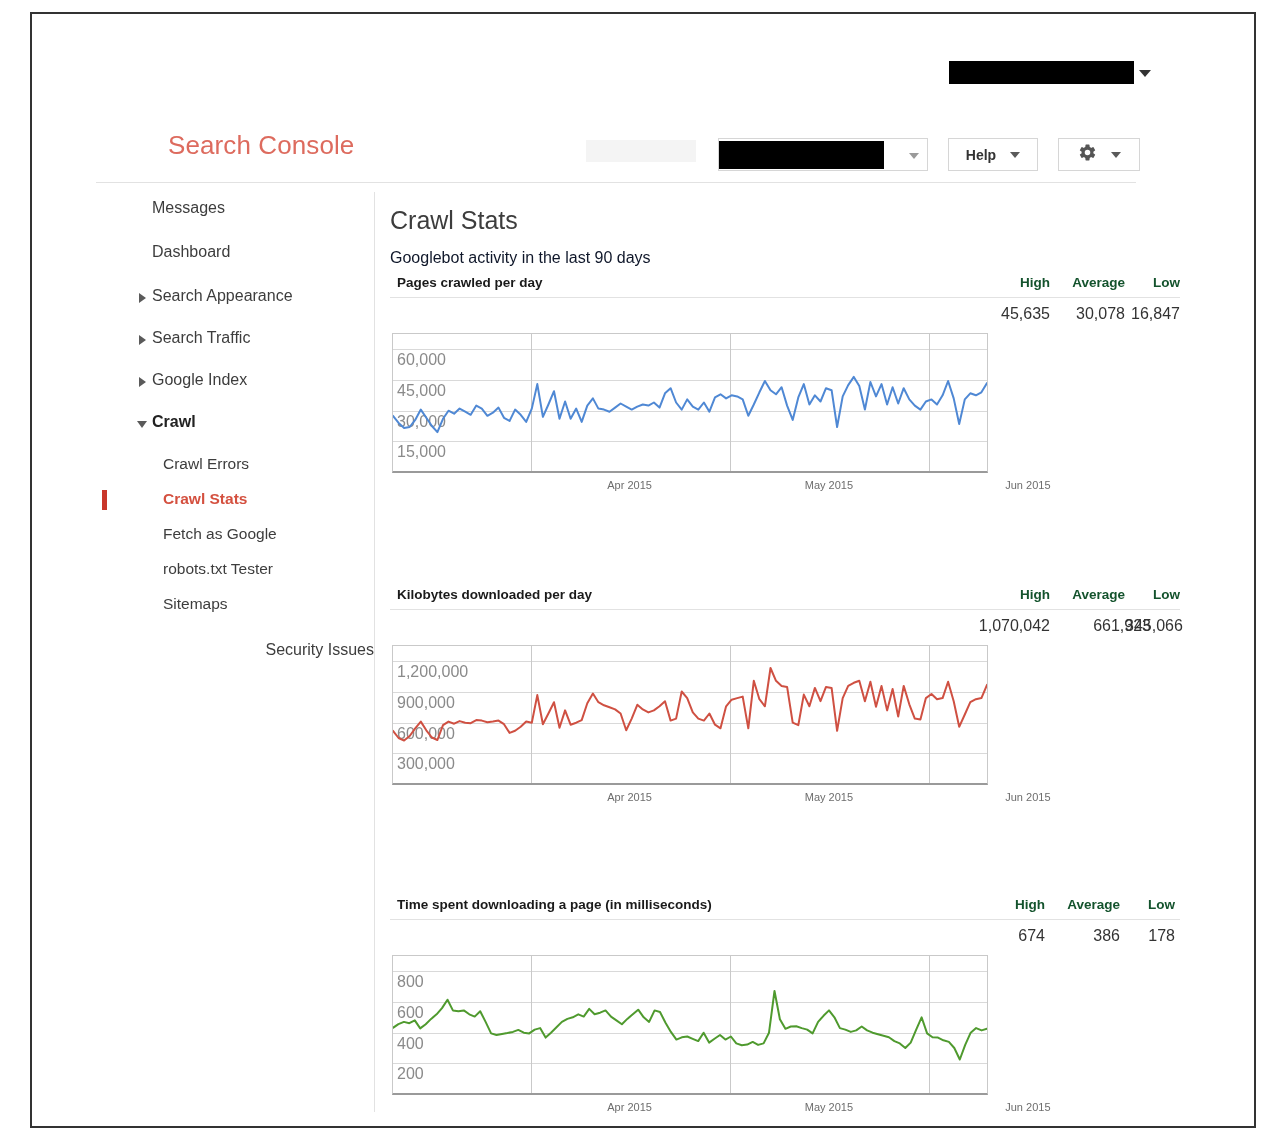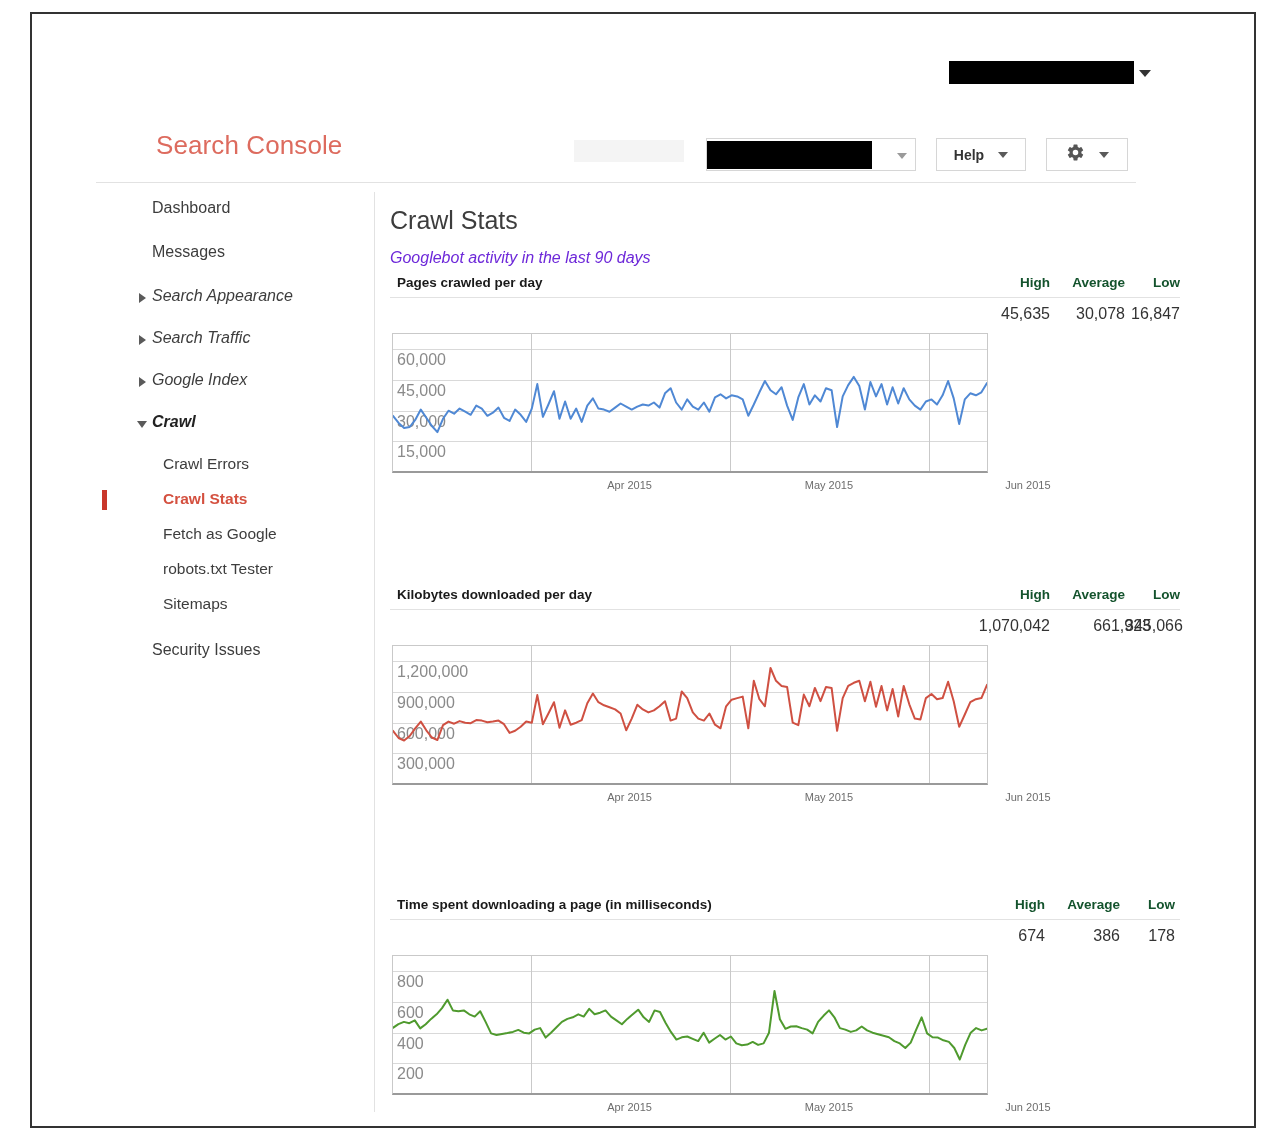--- a/index.html
+++ b/index.html
@@ -51,21 +51,21 @@
     top: 56px;
     width: 0; height: 0;
     border-left: 6px solid transparent;
     border-right: 6px solid transparent;
     border-top: 7px solid #333333;
   }
 
   
   #product-header {
     position: absolute;
-    left: 4px;
+    left: 16px;
     top: 100px;
     width: 100%;
     height: 66px;
   }
   #brand-title {
     position: absolute;
     left: 120px;
     top: 16px;
     font-size: 26px;
     color: #dd6b5e;
@@ -167,21 +167,21 @@
   }
   .nav-item {
     position: relative;
     font-size: 16px;
     color: #3d3d3d;
     padding: 7px 0 7px 0;
     cursor: pointer;
     white-space: nowrap;
   }
   .nav-top      { padding-left: 120px; margin-bottom: 12px; }
-  .nav-group    { padding-left: 120px; margin-bottom: 10px; font-style: italic; }
+  .nav-group    { padding-left: 120px; margin-bottom: 10px; }
   .nav-sub      { padding-left: 131px; margin-bottom: 3px; font-size: 15.5px; }
   .nav-plain    { padding-left: 120px; margin-bottom: 12px; }
   .nav-group .arrow {
     position: absolute;
     left: 107px;
     top: 13px;
     width: 0; height: 0;
     border-top: 5px solid transparent;
     border-bottom: 5px solid transparent;
     border-left: 7px solid #5a5a5a;
@@ -213,23 +213,22 @@
   }
   #page-title {
     font-size: 25px;
     color: #3d3d3d;
     margin: 14px 0 0 0;
     padding-left: 0;
     font-weight: normal;
   }
   #page-subtitle {
     font-size: 16px;
-    color: #6d28d9;
+    color: #0f172a;
     margin-top: 14px;
-    font-style: italic;
   }
 
   
   .chart-block { position: relative; margin-top: 8px; }
   .chart-block.second { margin-top: 90px; }
   .chart-block.third  { margin-top: 88px; }
 
   .chart-header {
     position: relative;
     height: 22px;
@@ -349,24 +348,24 @@
       </span>
       <span class="btn-caret"></span>
     </div>
   </div>
 
   <div id="header-rule"></div>
   <div id="sidebar-divider"></div>
 
   <nav id="sidebar">
     <div class="nav-item nav-top">
+      <span class="nav-label">Messages</span>
+    </div>
+    <div class="nav-item nav-top">
       <span class="nav-label">Dashboard</span>
-    </div>
-    <div class="nav-item nav-top">
-      <span class="nav-label">Messages</span>
     </div>
 
     <div class="nav-item nav-group">
       <span class="arrow"></span>
       <span class="nav-label">Search Appearance</span>
     </div>
     <div class="nav-item nav-group">
       <span class="arrow"></span>
       <span class="nav-label">Search Traffic</span>
     </div>
@@ -390,21 +389,21 @@
     <div class="nav-item nav-sub">
       <span class="nav-label">Fetch as Google</span>
     </div>
     <div class="nav-item nav-sub">
       <span class="nav-label">robots.txt Tester</span>
     </div>
     <div class="nav-item nav-sub">
       <span class="nav-label">Sitemaps</span>
     </div>
 
-    <div class="nav-item nav-plain" style="margin-top:14px;">
+    <div class="nav-item nav-plain" style="margin-top:14px;text-align:right;">
       <span class="nav-label">Security Issues</span>
     </div>
   </nav>
 
   <main id="content">
     <div id="page-title">Crawl Stats</div>
     <div id="page-subtitle">Googlebot activity in the last 90 days</div>
 
     <section class="chart-block first">
       <div class="chart-header">

